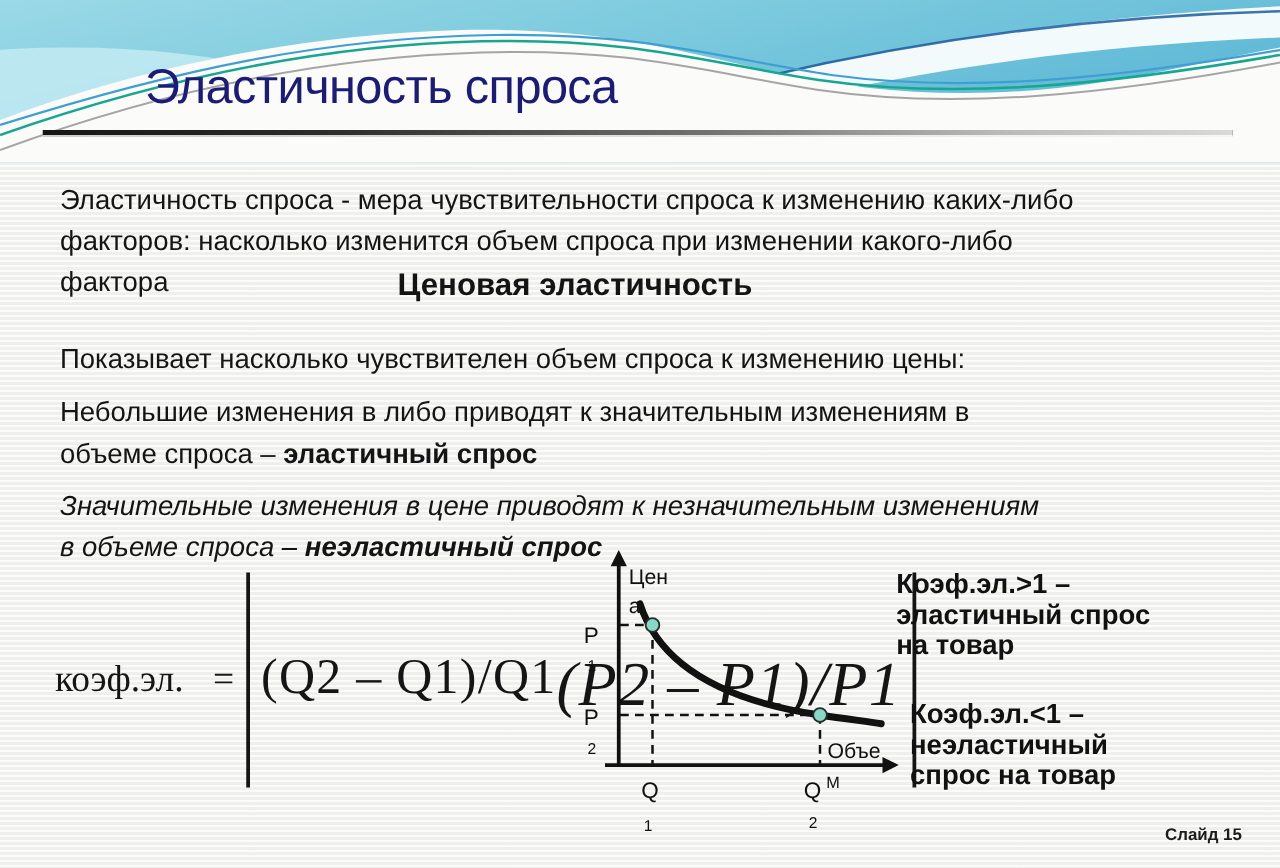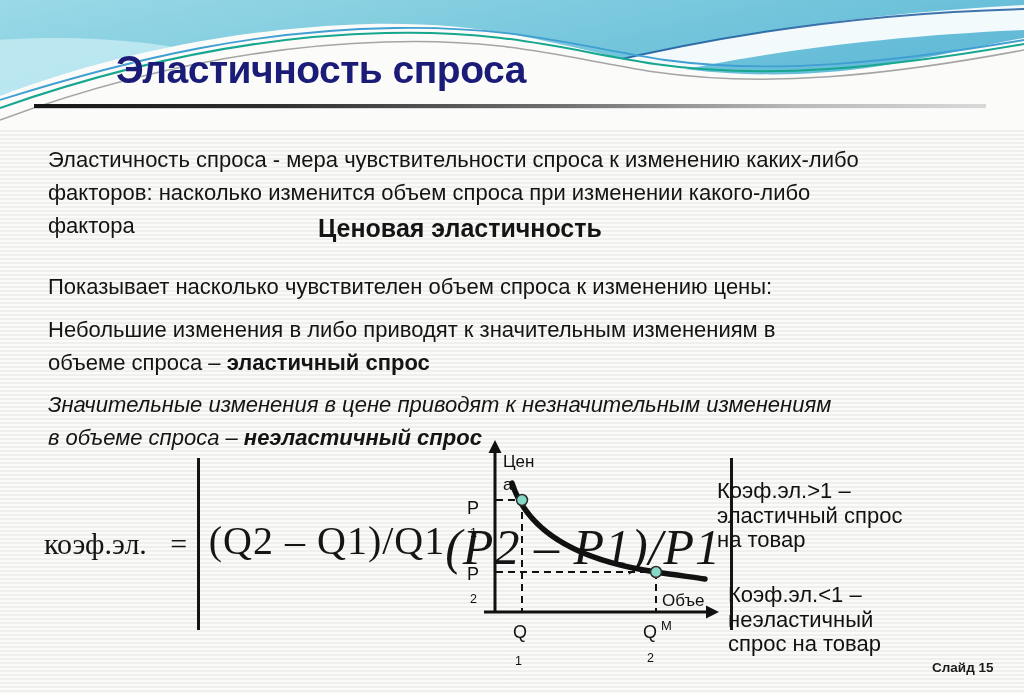--- a/index.html
+++ b/index.html
@@ -9,21 +9,21 @@
     background:#f6f6f4;
     background-image:repeating-linear-gradient(180deg,
       rgba(255,255,255,.55) 0px, rgba(255,255,255,.55) 2px,
       rgba(190,190,185,.12) 2px, rgba(190,190,185,.12) 4px);
   }
   .abs{position:absolute;}
   
   .header-svg{position:absolute;top:0;left:0;width:1024px;height:130px;}
   .title{
     position:absolute;left:116px;top:48px;
-    font-size:39px;font-weight:700;letter-spacing:-.5px;color:#1b1b78;
+    font-size:39px;font-weight:400;letter-spacing:-.5px;color:#1b1b78;
     text-shadow:0 1px 0 rgba(255,255,255,.6);
     white-space:nowrap;
     text-align:center;
   }
   .rule{
     position:absolute;left:34px;top:104px;width:952px;height:4px;
     background:linear-gradient(90deg,#161616 0%,#2e2e2e 25%,#6f6f6f 55%,#b9b9b9 80%,#d9d9d9 100%);
     border-bottom:1px solid rgba(255,255,255,.8);
   }
   
@@ -43,21 +43,21 @@
   .formula .flabel{font-size:30px;word-spacing:16px;margin-right:10px;white-space:nowrap;}
   .formula .vbar{width:2.5px;height:172px;background:#151515;}
   .formula .frac{display:flex;flex-direction:row;align-items:center;padding:0 9px;letter-spacing:1px;}
   .formula .num{font-size:40px;line-height:1;padding-bottom:6px;white-space:nowrap;}
   .formula .den{font-size:50px;line-height:1;padding-top:6px;white-space:nowrap;font-style:italic;}
   .formula .fdiv{align-self:stretch;height:2.5px;background:#151515;}
   
   .chart-svg{position:absolute;left:455px;top:438px;width:270px;height:245px;}
   .chart-svg text{font-family:"Liberation Sans",sans-serif;fill:#111;}
   
-  .annot{font-size:22px;font-weight:400;line-height:24.5px;white-space:nowrap;color:#111;margin-top:24px;}
+  .annot{font-size:22px;font-weight:700;line-height:24.5px;white-space:nowrap;color:#111;}
   .annot1{left:717px;top:455px;}
   .annot2{left:728px;top:559px;}
   
   .slidenum{left:932px;top:660px;font-size:13.5px;font-weight:700;color:#1c1c1c;white-space:nowrap;}
 </style>
 </head>
 <body>
 
 <div class="slide">
 

